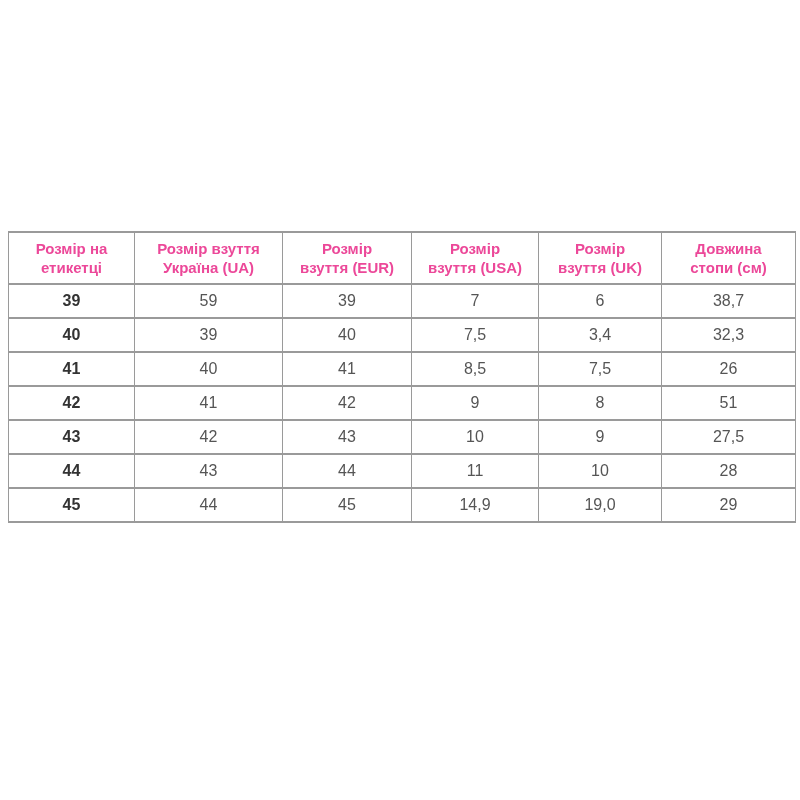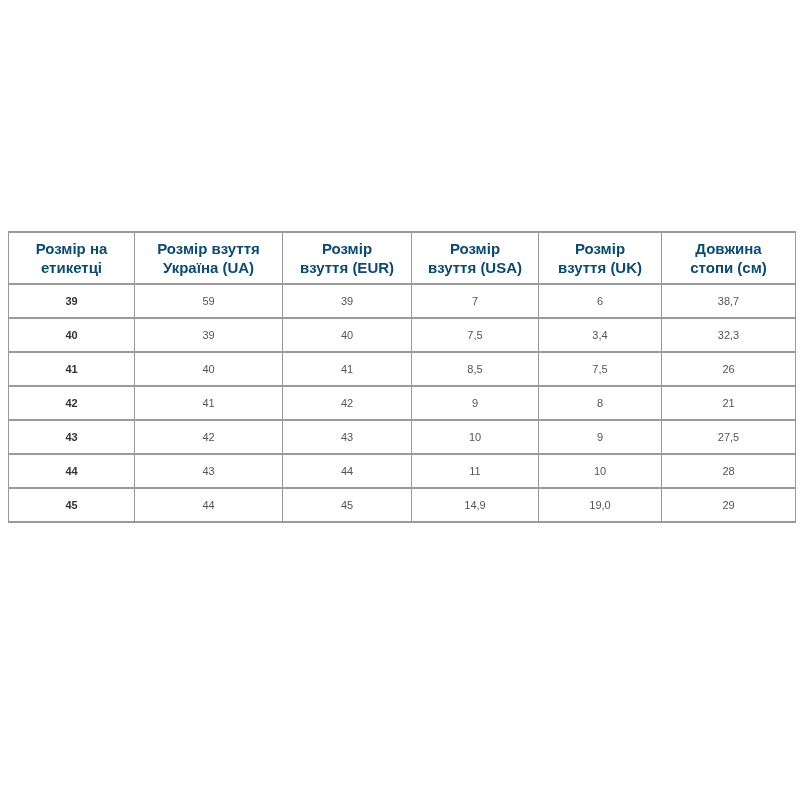--- a/index.html
+++ b/index.html
@@ -43,27 +43,27 @@
     border-bottom: 2px solid #9a9a9a;
     text-align: center;
     vertical-align: middle;
     padding: 0 4px;
     background: #ffffff;
   }
   table.size-table th {
     height: 50px;
     font-size: 15px;
     font-weight: bold;
-    color: #0c4a6e;
+    color: #ec4899;
     line-height: 19px;
     white-space: pre-line;
   }
   table.size-table td {
     height: 32px;
-    font-size: 11px;
+    font-size: 16px;
     font-weight: normal;
     color: #555555;
   }
   table.size-table td.label-col {
     font-weight: bold;
     color: #333333;
   }
 </style>
 </head>
 <body>
@@ -119,21 +119,21 @@
             <td>8,5</td>
             <td>7,5</td>
             <td>26</td>
           </tr>
           <tr>
             <td class="label-col">42</td>
             <td>41</td>
             <td>42</td>
             <td>9</td>
             <td>8</td>
-            <td>21</td>
+            <td>51</td>
           </tr>
           <tr>
             <td class="label-col">43</td>
             <td>42</td>
             <td>43</td>
             <td>10</td>
             <td>9</td>
             <td>27,5</td>
           </tr>
           <tr>

